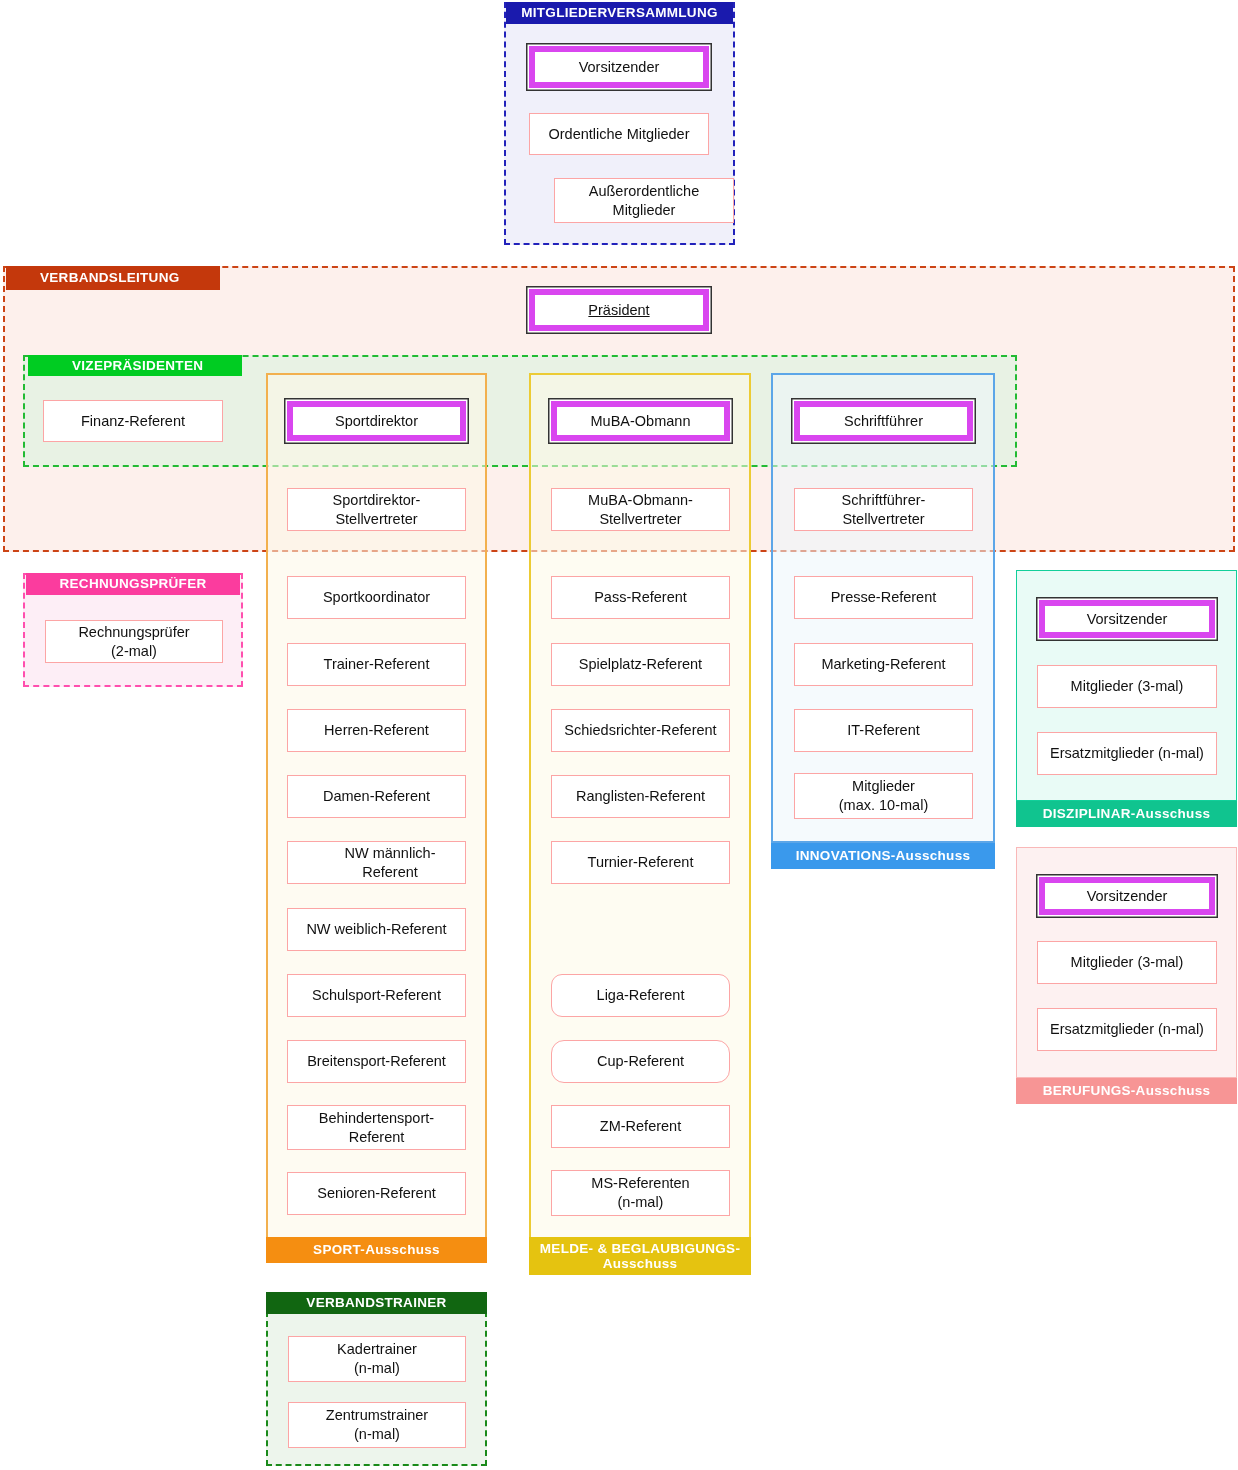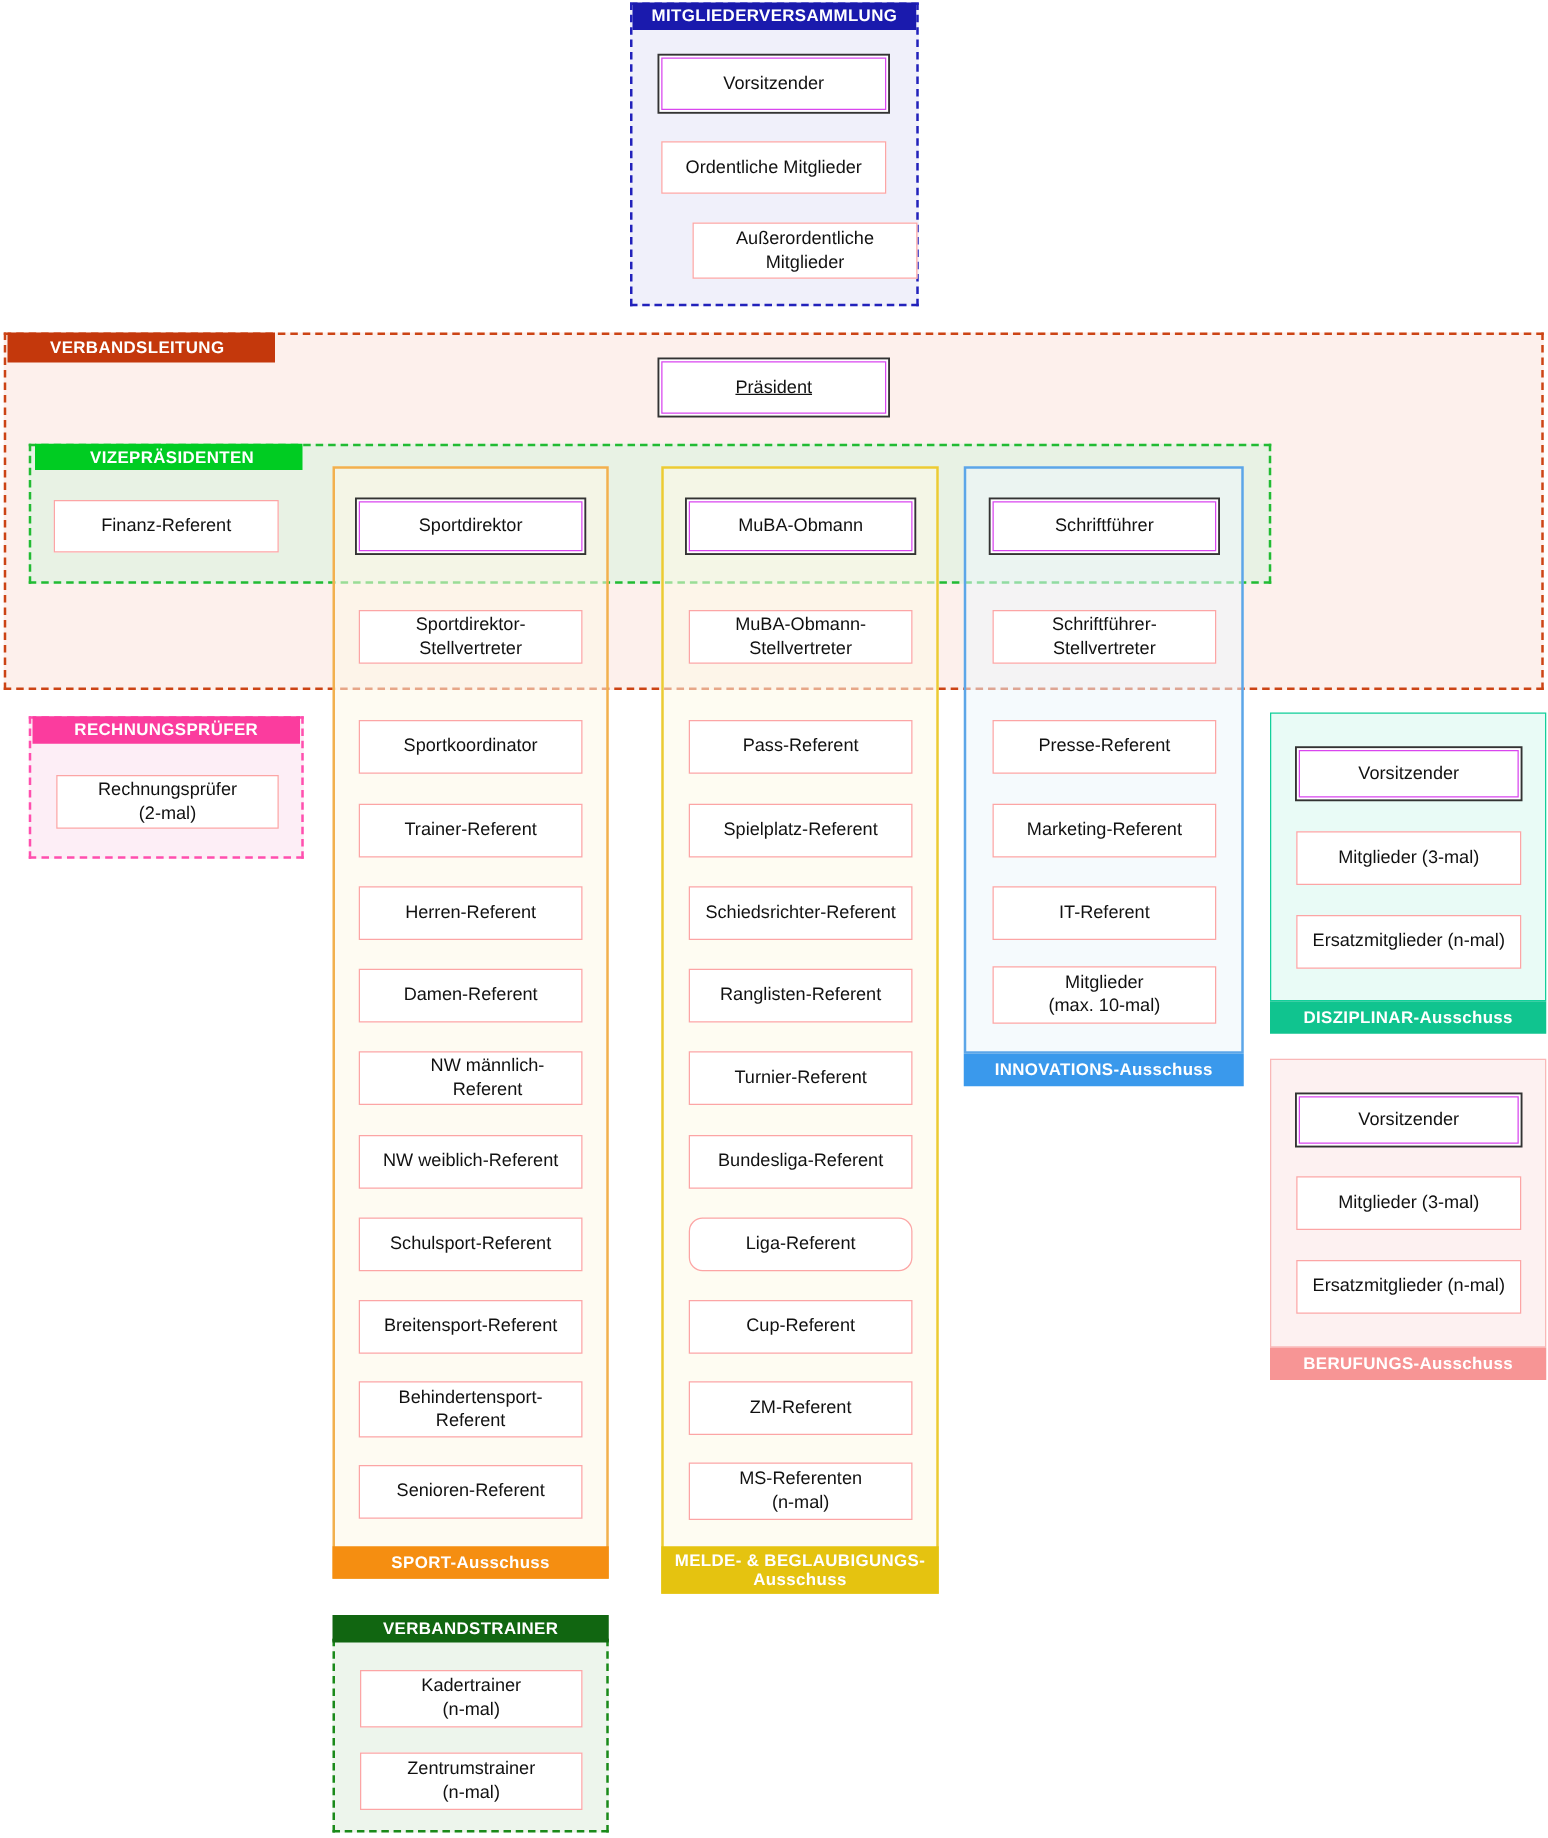--- a/index.html
+++ b/index.html
@@ -28,21 +28,21 @@
     display: flex;
     align-items: center;
     justify-content: center;
     text-align: center;
     font-size: 14.5px;
     color: #111111;
     line-height: 1.28;
     padding: 2px 4px;
   }
   .node.double {
-    border: 1px solid #d946ef;
+    border: 6px solid #d946ef;
     box-shadow: 0 0 0 1.5px #ffffff, 0 0 0 3px #333333;
   }
 
   
   .group { position: absolute; box-sizing: border-box; }
 
   .grp-head {
     position: absolute;
     box-sizing: border-box;
     display: flex;
@@ -210,23 +210,22 @@
   <div class="grp-head" id="sport-foot">SPORT-Ausschuss</div>
 
   <div class="node double" style="left:551px; top:401px; width:179px; height:40px;">MuBA-Obmann</div>
   <div class="node" style="left:551px; top:488px; width:179px; height:43px; white-space:pre-line;">MuBA-Obmann-
 Stellvertreter</div>
   <div class="node" style="left:551px; top:576px; width:179px; height:43px;">Pass-Referent</div>
   <div class="node" style="left:551px; top:643px; width:179px; height:43px;">Spielplatz-Referent</div>
   <div class="node" style="left:551px; top:709px; width:179px; height:43px;">Schiedsrichter-Referent</div>
   <div class="node" style="left:551px; top:775px; width:179px; height:43px;">Ranglisten-Referent</div>
   <div class="node" style="left:551px; top:841px; width:179px; height:43px;">Turnier-Referent</div>
-  <div class="node" style="left:551px; top:908px; width:179px; height:43px;">Bundesliga-Referent</div>
   <div class="node" style="left:551px; top:974px; width:179px; height:43px;border-radius:11px;">Liga-Referent</div>
-  <div class="node" style="left:551px; top:1040px; width:179px; height:43px;">Cup-Referent</div>
+  <div class="node" style="left:551px; top:1040px; width:179px; height:43px;border-radius:13px;">Cup-Referent</div>
   <div class="node" style="left:551px; top:1105px; width:179px; height:43px;">ZM-Referent</div>
   <div class="node" style="left:551px; top:1170px; width:179px; height:46px; white-space:pre-line;">MS-Referenten
 (n-mal)</div>
   <div class="grp-head" id="melde-foot" style="white-space:pre-line;">MELDE- &amp; BEGLAUBIGUNGS-
 Ausschuss</div>
 
   <div class="node double" style="left:794px; top:401px; width:179px; height:40px;">Schriftführer</div>
   <div class="node" style="left:794px; top:488px; width:179px; height:43px; white-space:pre-line;">Schriftführer-
 Stellvertreter</div>
   <div class="node" style="left:794px; top:576px; width:179px; height:43px;">Presse-Referent</div>

